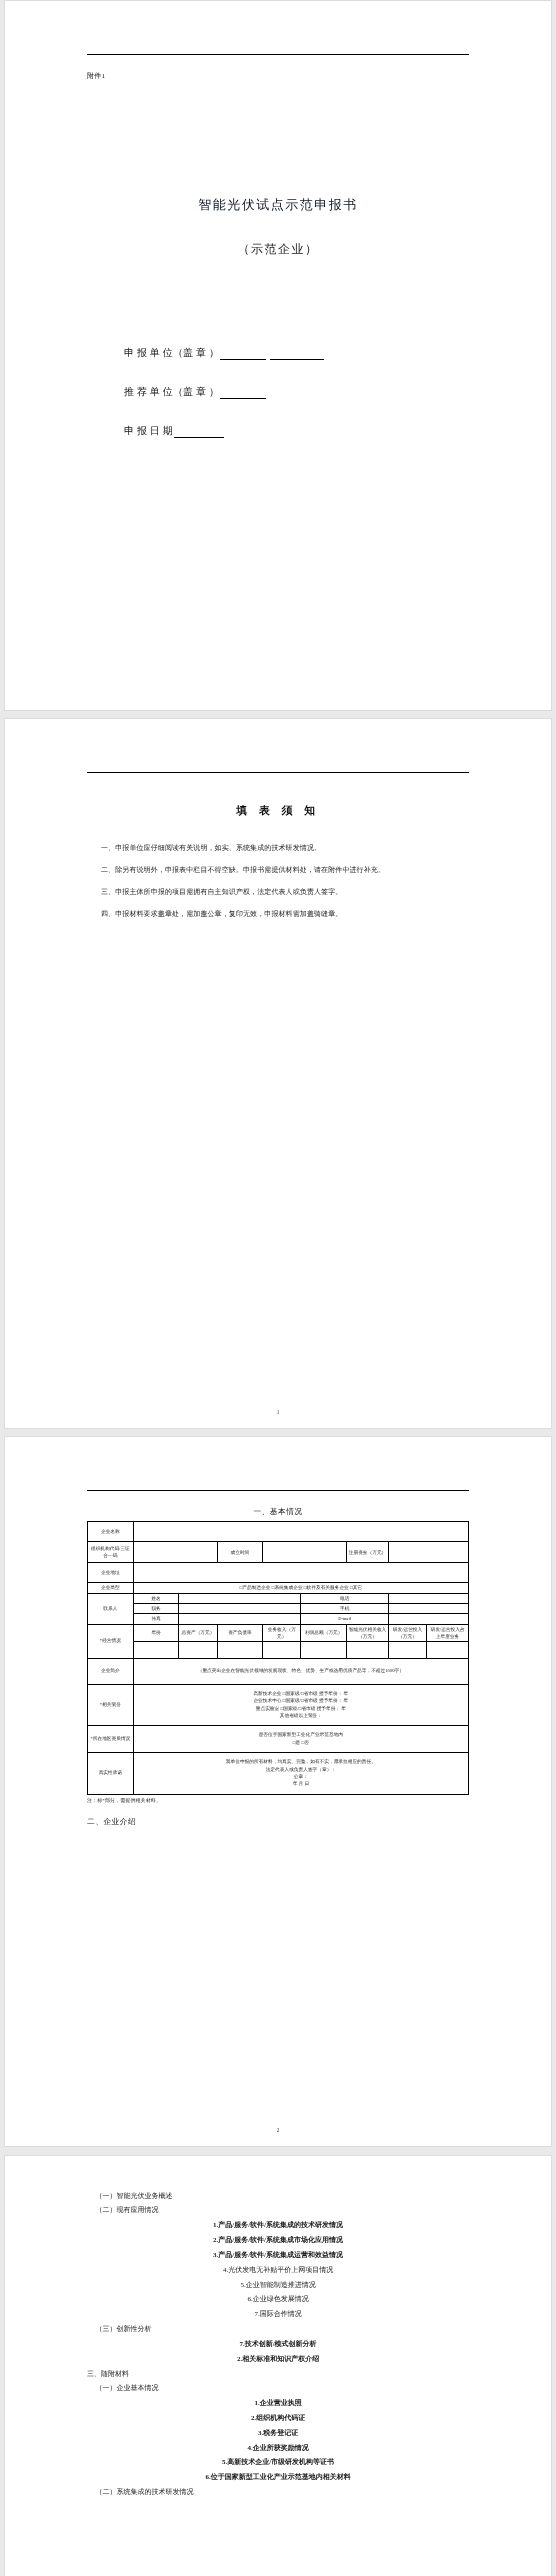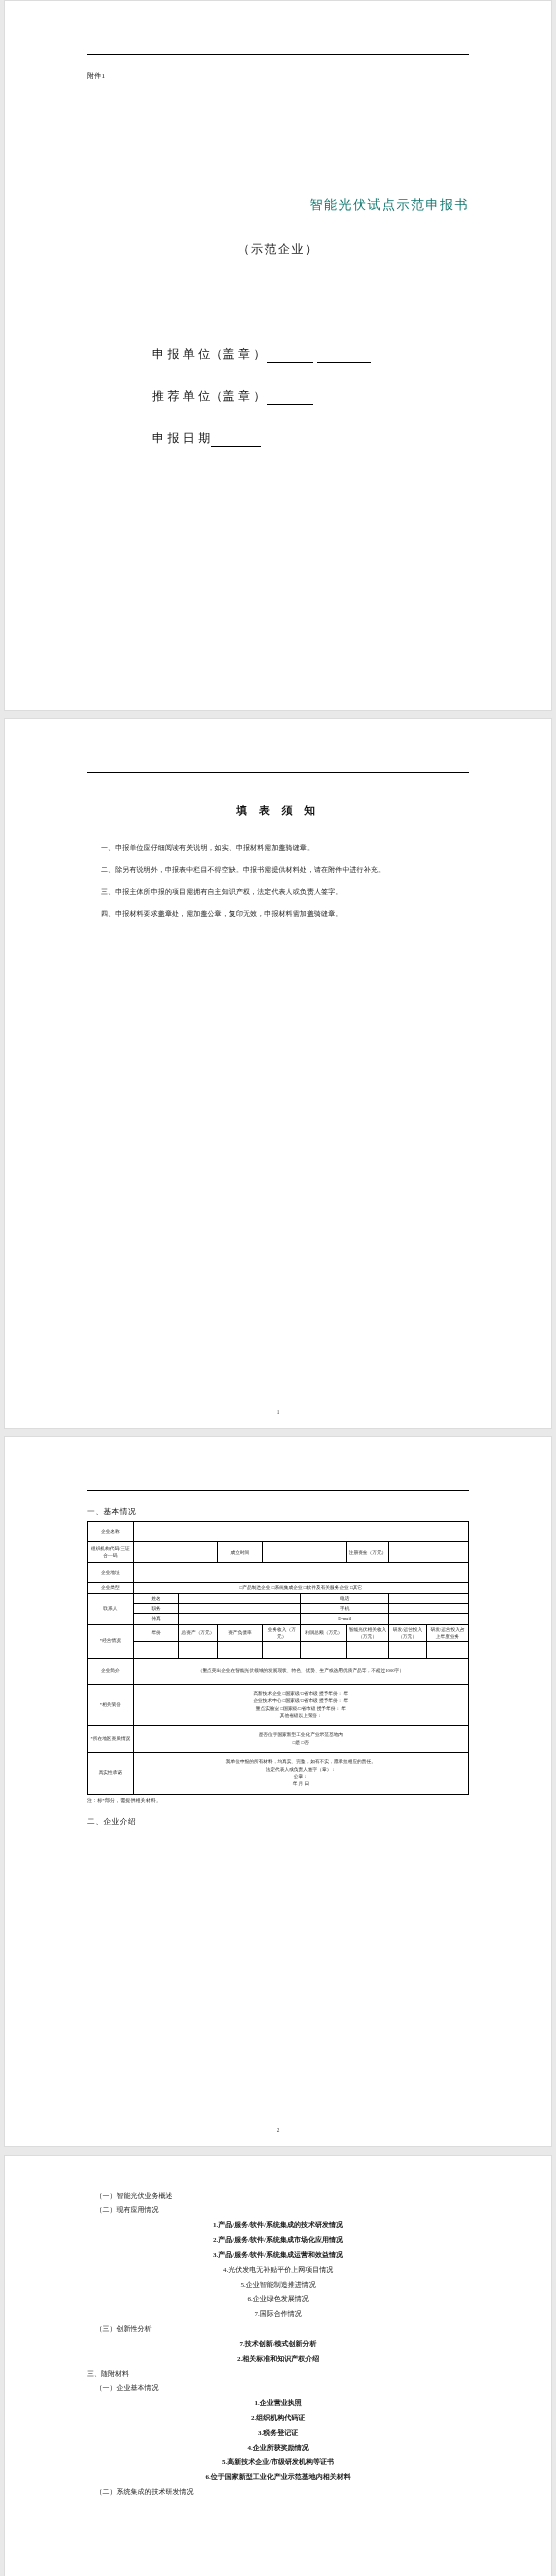--- a/index.html
+++ b/index.html
@@ -36,45 +36,44 @@
     width: 100%;
   }
   .rule-wrap { padding-top: 45px; }
   .attach-label {
     font-size: 7px;
     color: #111;
     margin-top: 15.5px;
     letter-spacing: 0.3px;
   }
   .cover-title {
-    text-align: right;
+    text-align: center;
     font-size: 13px;
     letter-spacing: 1.5px;
-    color: #0f766e;
+    color: #0f172a;
     margin-top: 115px;
     font-family: "Liberation Serif","DejaVu Serif",serif;
   }
   .cover-sub {
     text-align: center;
     font-size: 12px;
     letter-spacing: 1.5px;
     color: #1a1a1a;
     margin-top: 27px;
   }
   .cover-fields {
     margin-top: 88px;
     padding-left: 37px;
   }
   .field-row {
-    font-size: 12px;
+    font-size: 10px;
     color: #111;
     margin-bottom: 25px;
     white-space: nowrap;
     letter-spacing: 0.2px;
-    margin-left: 28px;
   }
   .blank-line {
     display: inline-block;
     border-bottom: 0.8px solid #000;
     height: 5.2px;
     vertical-align: bottom;
     margin-left: 1px;
   }
   .bl-90 { width: 46px; }
   .bl-105 { width: 54px; }
@@ -111,20 +110,21 @@
     text-decoration-style: wavy;
     text-decoration-color: #d03a2c;
     text-decoration-thickness: 0.5px;
   }
   
   .sec-h {
     font-size: 7.7px;
     margin: 15.5px 0 4.1px 0;
     color: #111;
     letter-spacing: 0.5px;
+    text-align: center;
   }
   table.form {
     border-collapse: collapse;
     width: 100%;
     table-layout: fixed;
   }
   table.form td {
     border: 0.5px solid #000;
     font-size: 4.7px;
     color: #222;
@@ -205,21 +205,21 @@
 
   <div class="page" style="height:711px">
     <div class="page-inner">
       <div class="rule-wrap">
         <hr class="hrule">
       </div>
 
       <div class="notice-title">填 表 须 知</div>
 
       <div class="notice-body">
-        <p class="para">一、申报单位应仔细阅读有关说明，如实、申报材料需加盖骑缝章。</p>
+        <p class="para">一、申报单位应仔细阅读有关说明，如实、系统集成的技术研发情况。</p>
         <p class="para">二、除另有说明外，申报表中栏目不得空缺。申报书需提供材料处，请在附件中进行补充。</p>
         <p class="para">三、申报主体所申报的项目需拥有自主知识产权，法定代表人或负责人签字。</p>
         <p class="para">四、申报材料要求盖章处，需加盖公章，复印无效，申报材料需加盖骑缝章。</p>
       </div>
 
       <div class="pagenum">1</div>
     </div>
   </div>
 
   <div class="page" style="height:711px">

